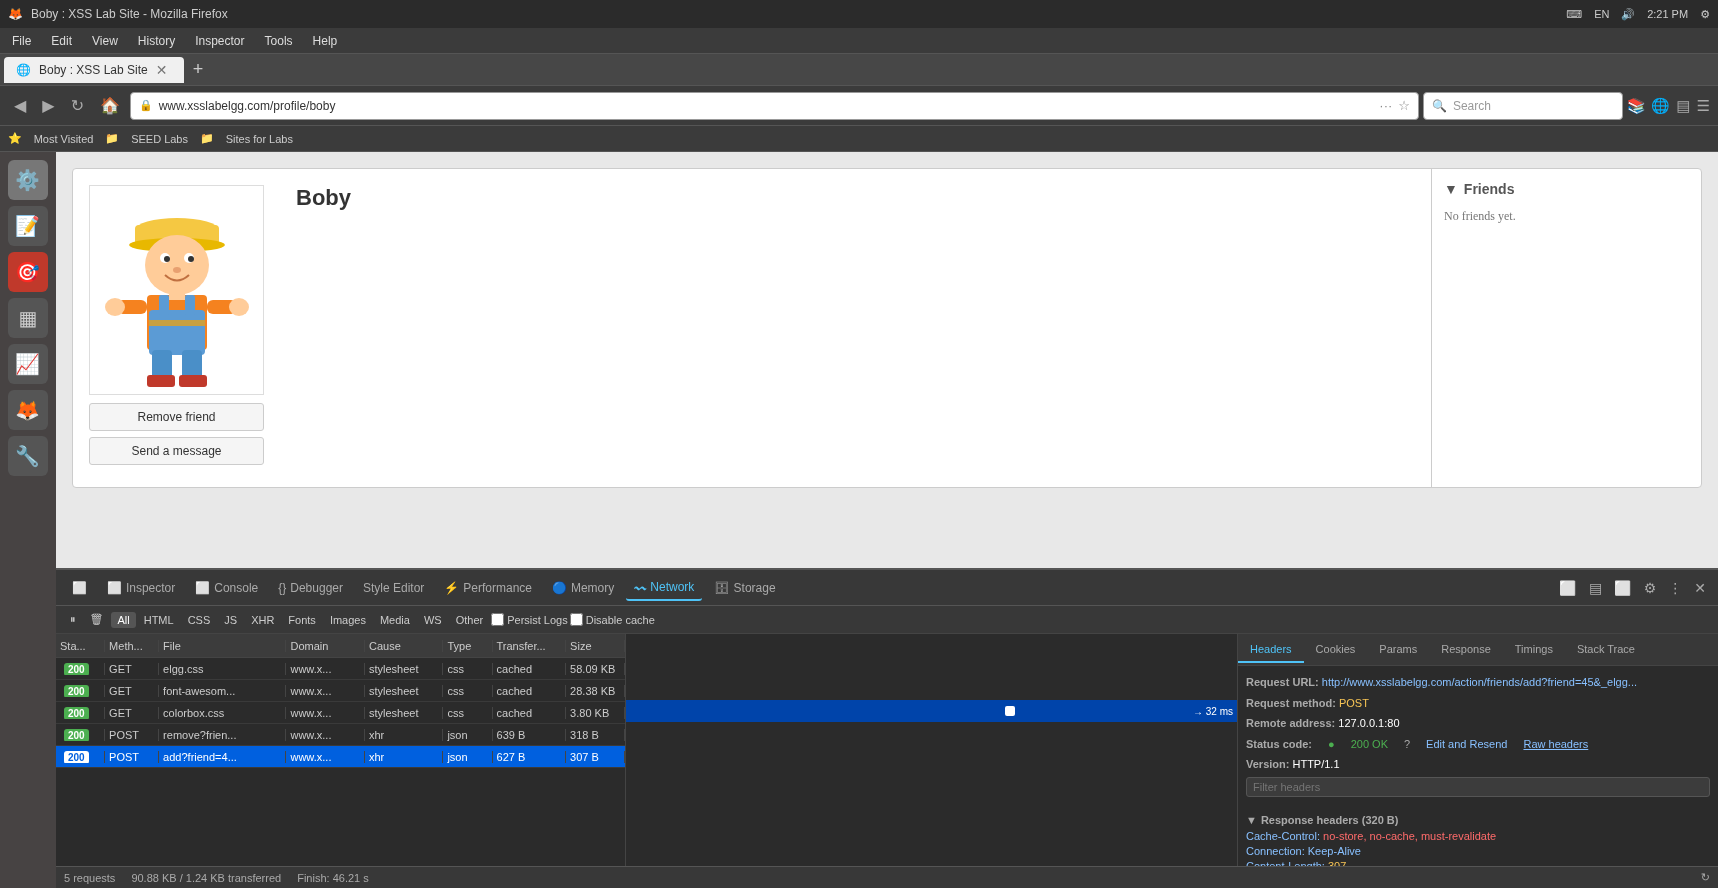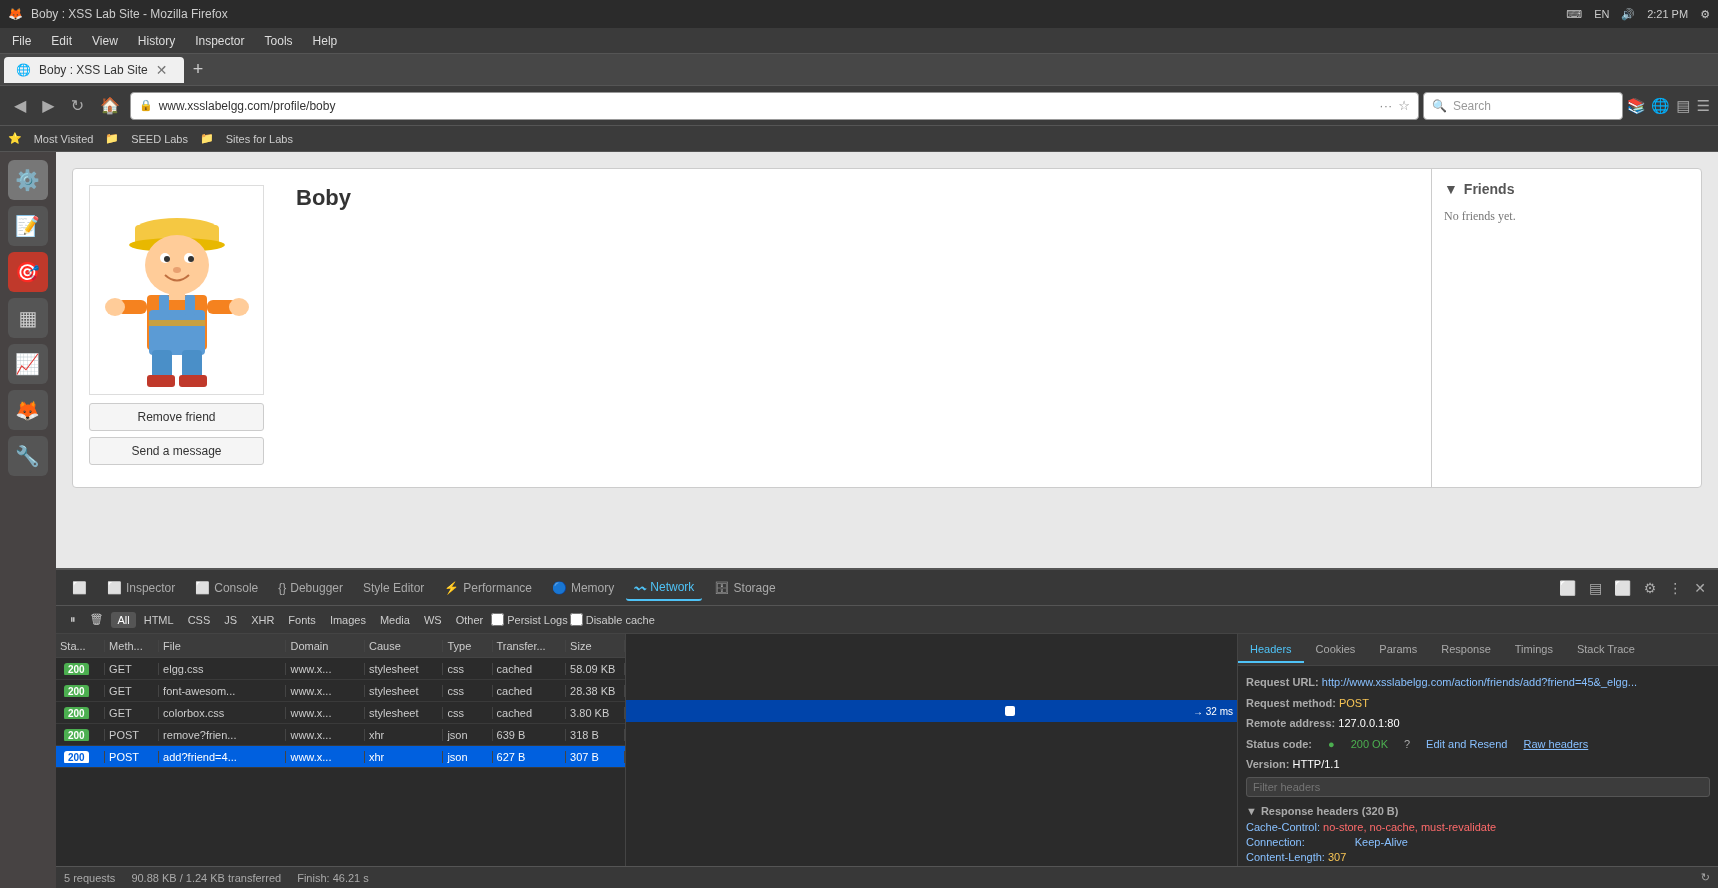--- a/index.html
+++ b/index.html
@@ -337,21 +337,21 @@
     }
     .section-header .arrow { cursor: pointer; }
     .filter-headers-input {
       width: 100%;
       background: #3c3c3c;
       border: 1px solid #555;
       color: #ccc;
       padding: 3px 6px;
       font-size: 11px;
       border-radius: 3px;
-      margin-bottom: 0;
+      margin-bottom: 9px;
     }
     .header-entry { margin-bottom: 3px; }
     .header-name { color: #88c0ff; }
     .header-val { color: #f8c555; }
     .raw-link { color: #88c0ff; cursor: pointer; font-size: 11px; text-decoration: underline; }
 
     
     .status-bar {
       height: 22px;
       background: #383838;
@@ -733,21 +733,21 @@
               <span class="arrow">▼</span>
               <span>Response headers (320 B)</span>
             </div>
 
             <div class="header-entry">
               <span class="header-name">Cache-Control:</span>
               <span class="header-val" style="color:#ff6b6b;">no-store, no-cache, must-revalidate</span>
             </div>
             <div class="header-entry">
               <span class="header-name">Connection:</span>
-              <span class="header-val" style="color:#88c0ff;margin-left:47px;">Keep-Alive</span>
+              <span class="header-val" style="color:#88c0ff;">Keep-Alive</span>
             </div>
             <div class="header-entry">
               <span class="header-name">Content-Length:</span>
               <span class="header-val">307</span>
             </div>
             
             
             
           </div>
         </div>

